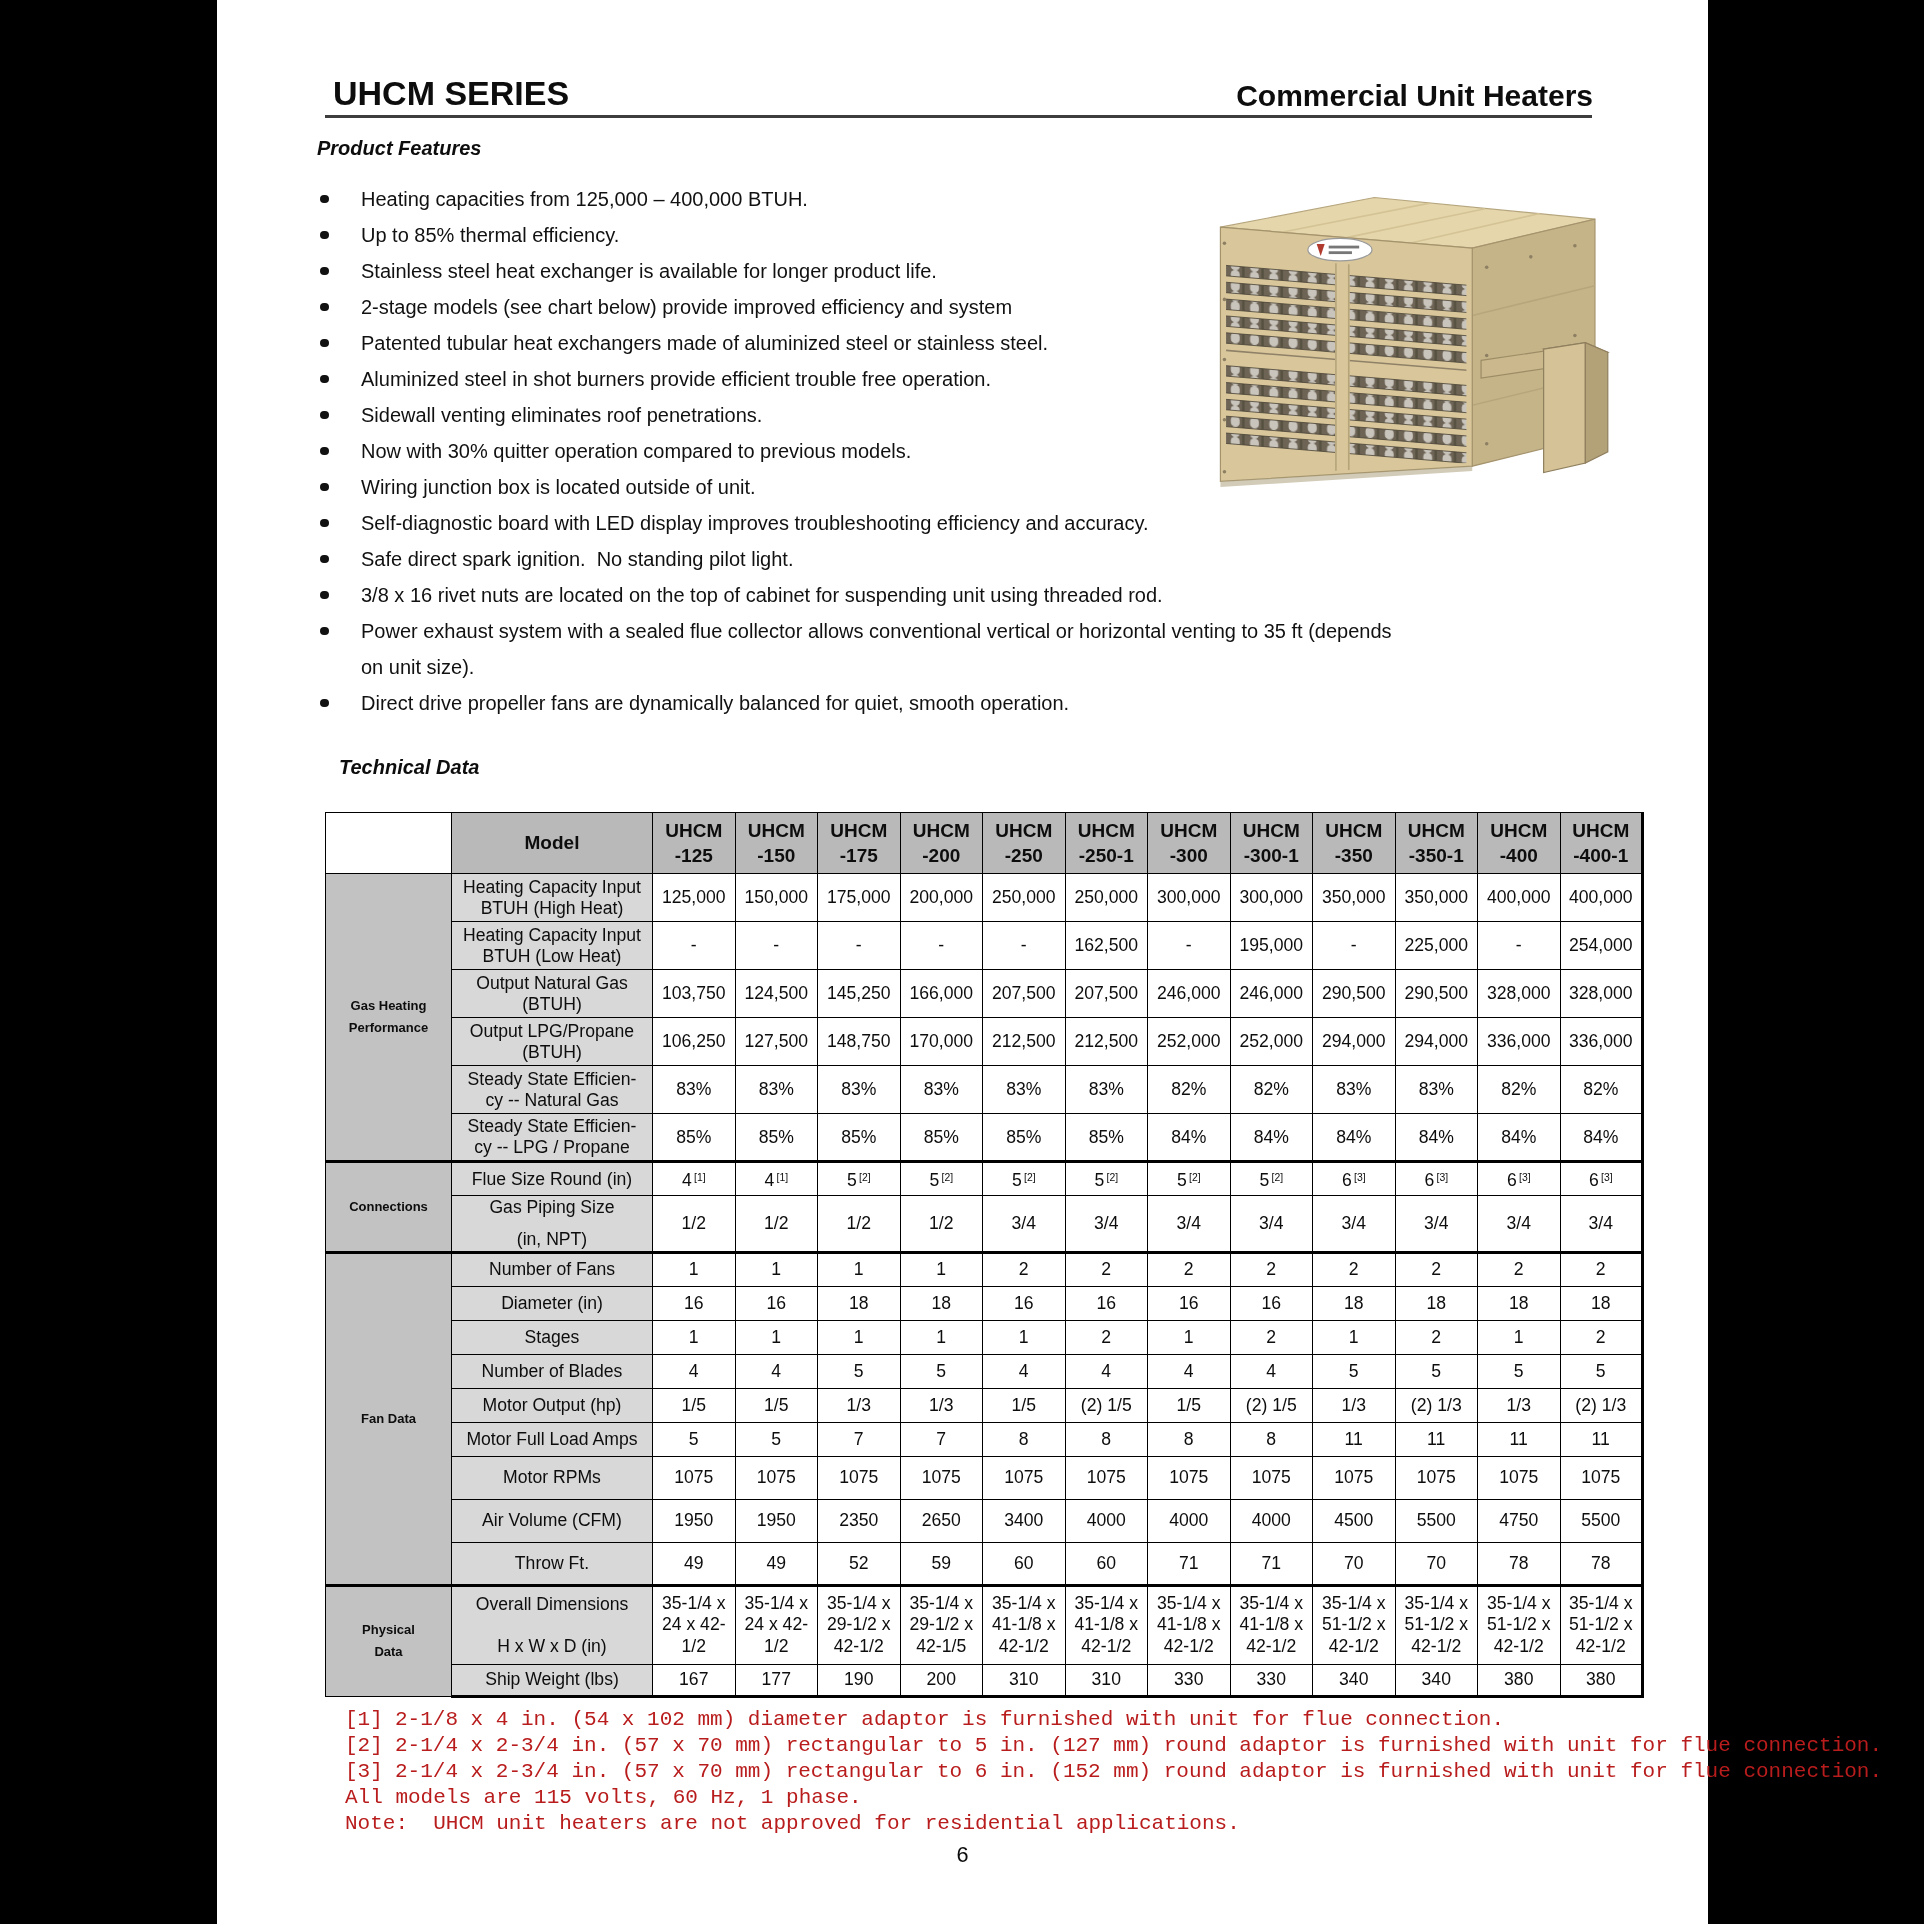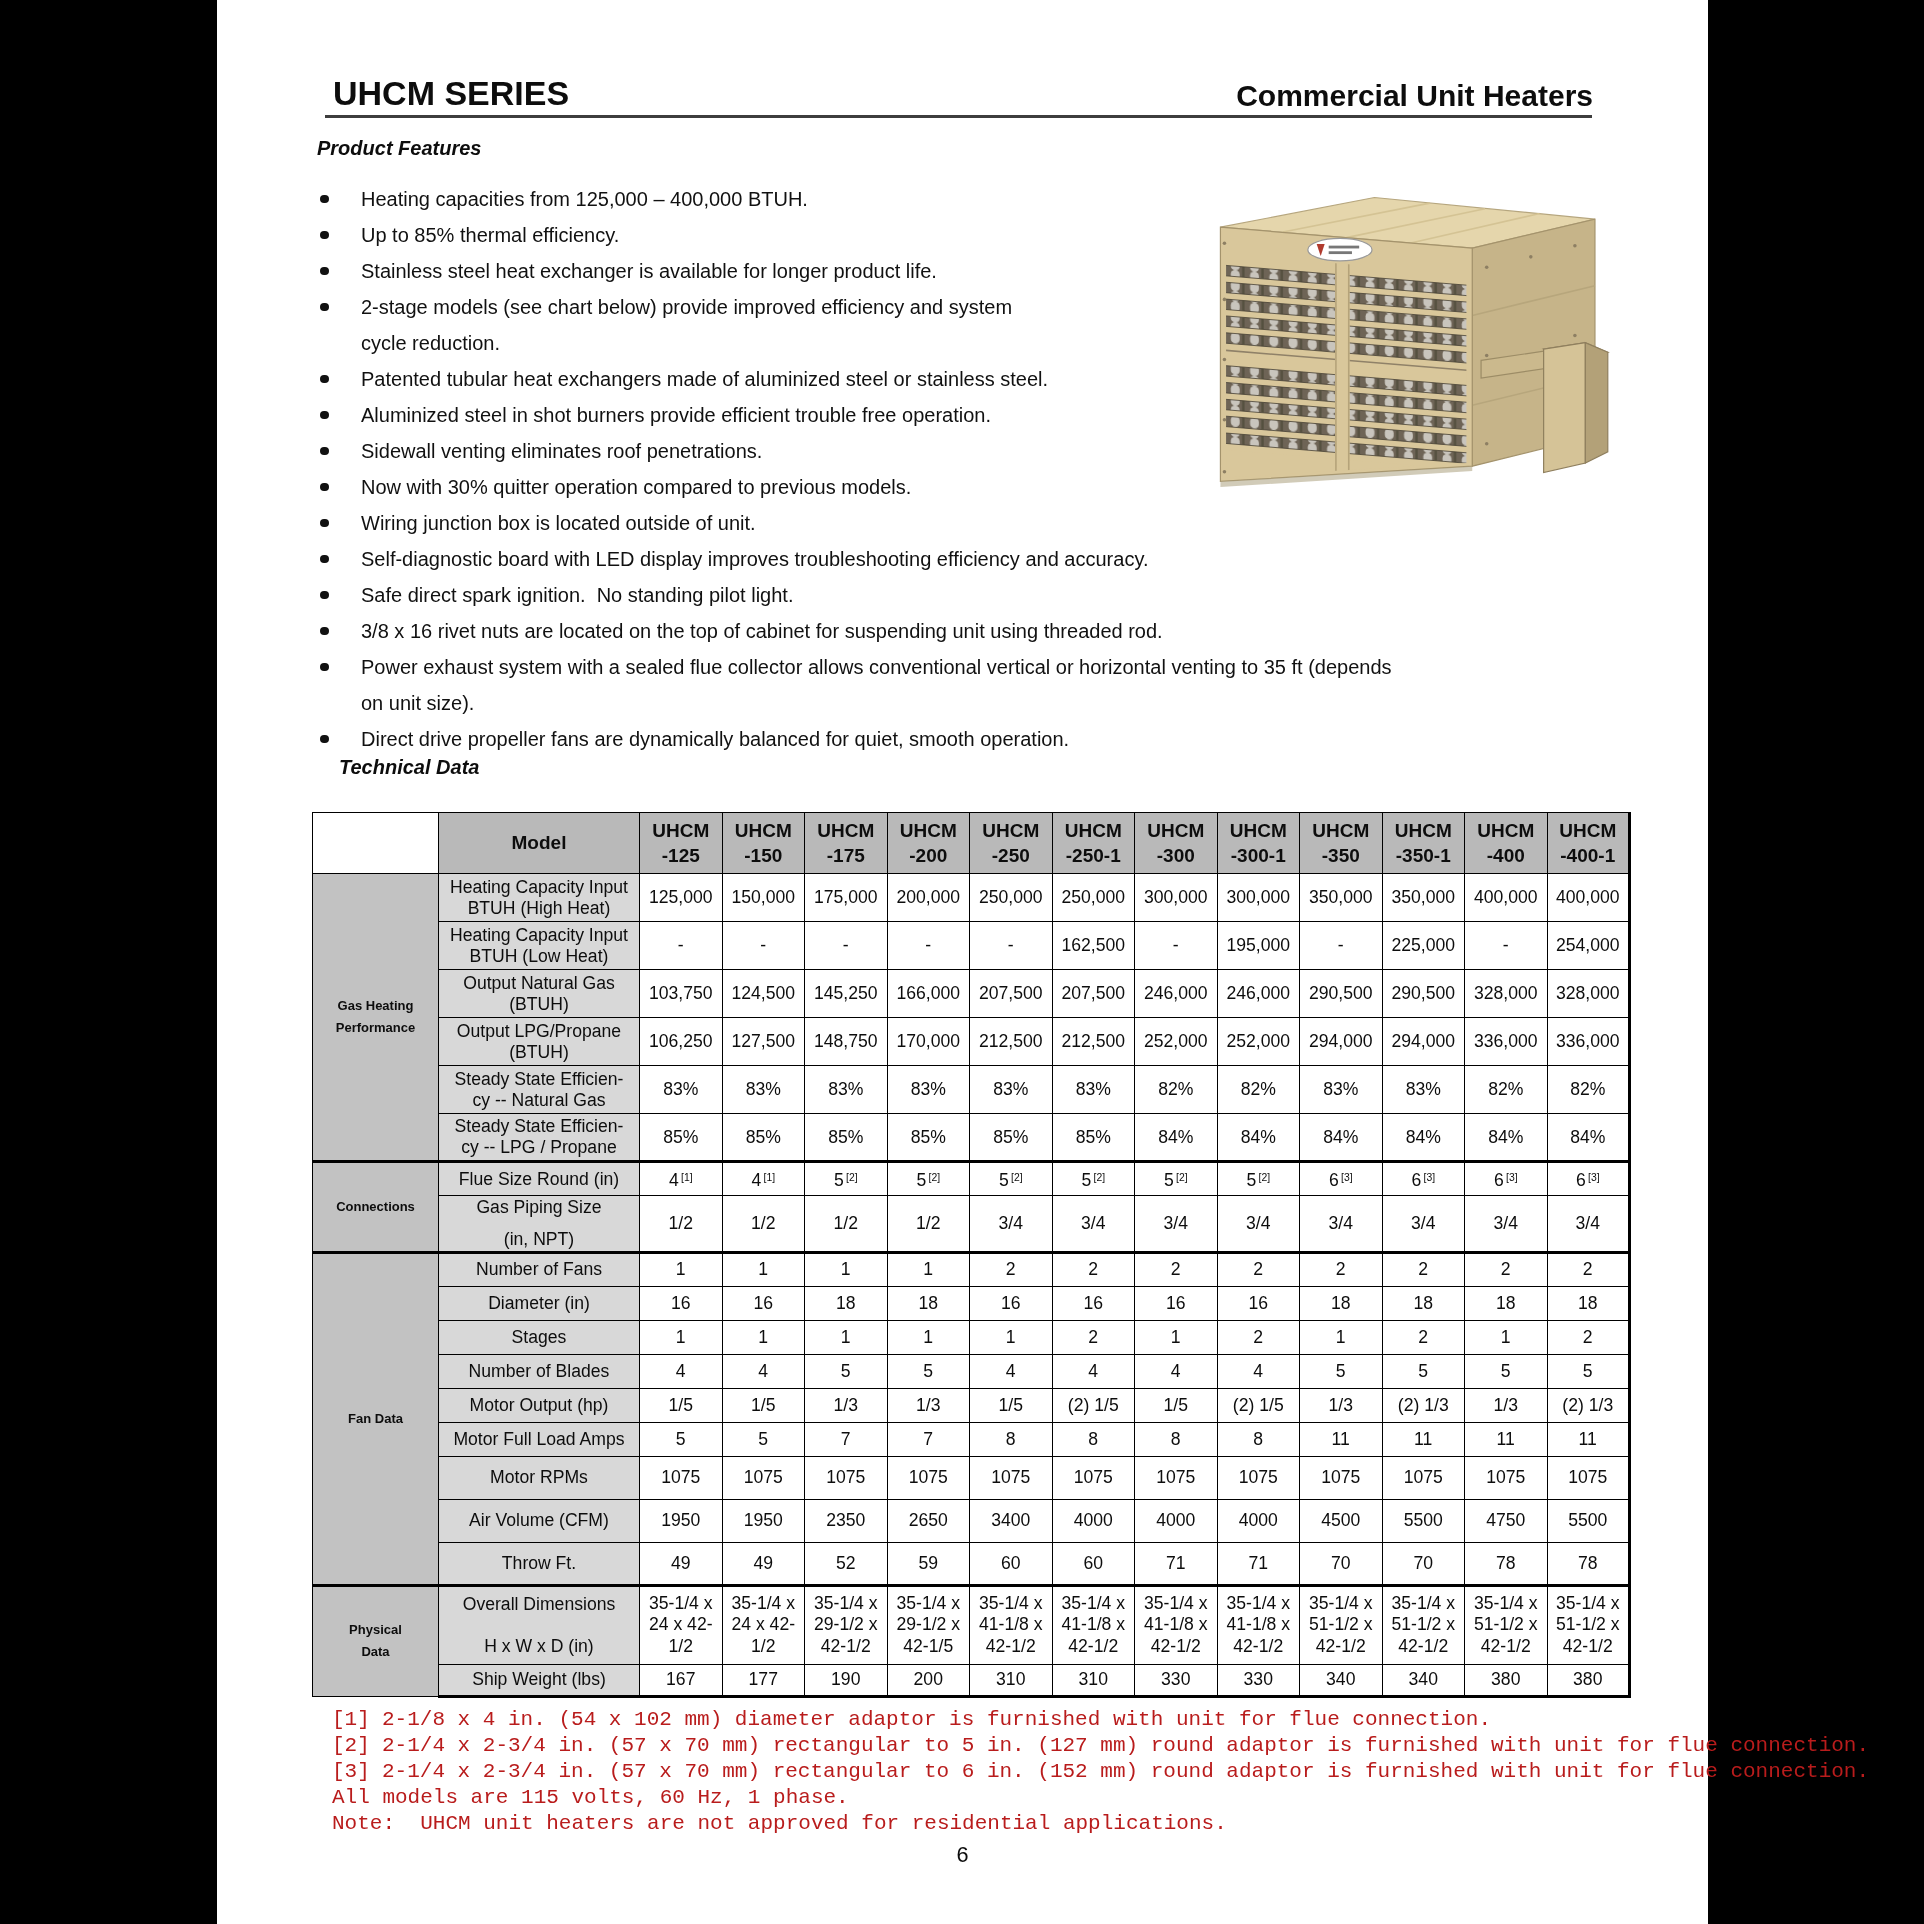--- a/index.html
+++ b/index.html
@@ -30,21 +30,21 @@
     position:absolute;left:98px;top:181px;margin:0;padding:0;list-style:none;
     font-size:20px;line-height:36px;white-space:nowrap;
   }
   .feature-item{position:relative;padding-left:46px;}
   .feature-item::before{
     content:"";position:absolute;left:4.8px;top:13.6px;width:8.8px;height:8.8px;border-radius:50%;background:#111;
   }
   .fline{height:36px;}
   .product-photo{position:absolute;left:993px;top:195px;}
 
-  .table-wrap{position:absolute;left:95px;top:812px;width:1319px;}
+  .table-wrap{position:absolute;left:108px;top:812px;width:1319px;}
   table.tech{
     border-collapse:collapse;table-layout:fixed;width:1319px;
     font-family:"Liberation Sans",sans-serif;
   }
   col.c-group{width:126px;} col.c-label{width:201px;}
   table.tech th, table.tech td{
     border:1.6px solid #000;text-align:center;vertical-align:middle;padding:0.8px 1.6px;color:#0d0d0d;
     overflow:hidden;
   }
   th.corner{border:none;background:transparent;}
@@ -81,21 +81,20 @@
         <div class="fline">Heating capacities from 125,000 – 400,000 BTUH.</div>
       </li>
       <li class="feature-item">
         <div class="fline">Up to 85% thermal efficiency.</div>
       </li>
       <li class="feature-item">
         <div class="fline">Stainless steel heat exchanger is available for longer product life.</div>
       </li>
       <li class="feature-item">
         <div class="fline">2-stage models (see chart below) provide improved efficiency and system</div>
-        <div class="fline">cycle reduction.</div>
       </li>
       <li class="feature-item">
         <div class="fline">Patented tubular heat exchangers made of aluminized steel or stainless steel.</div>
       </li>
       <li class="feature-item">
         <div class="fline">Aluminized steel in shot burners provide efficient trouble free operation.</div>
       </li>
       <li class="feature-item">
         <div class="fline">Sidewall venting eliminates roof penetrations.</div>
       </li>

